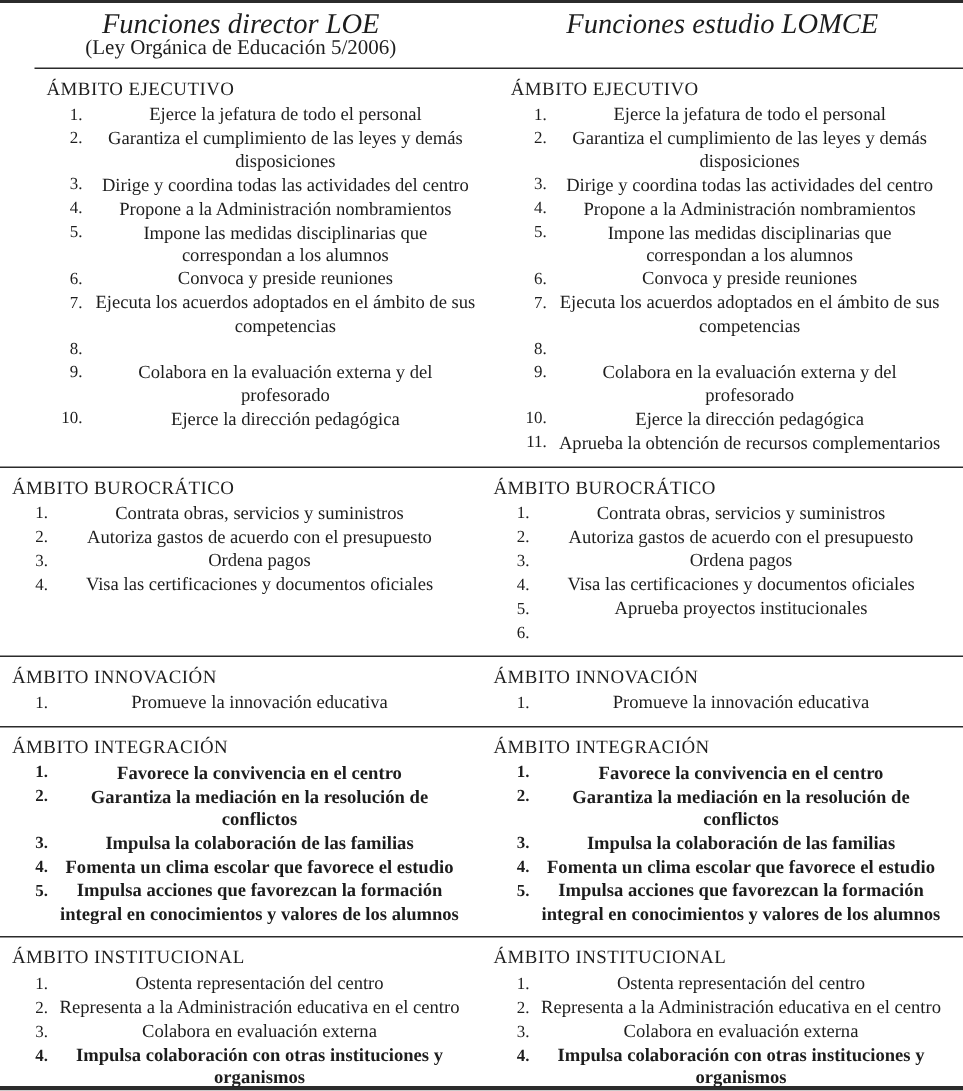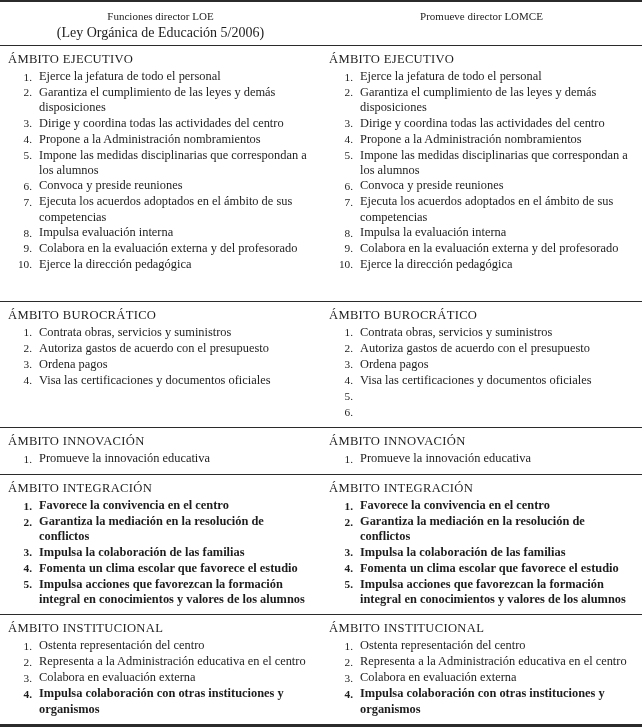--- a/index.html
+++ b/index.html
@@ -14,60 +14,60 @@
     width:642px; height:727px;
     border-top:2px solid #2b2b2b;
     border-bottom:3px solid #2b2b2b;
     display:flex; flex-direction:column;
   }
   .thead {
     display:grid; grid-template-columns:1fr 1fr;
     padding:5px 0 5px;
   }
   .th { text-align:center; padding:2px 26px 0; }
-  .th-title { font-size:11px; line-height:15.5px; }
+  .th-title { font-size:19px; line-height:15.5px;font-style:italic; }
   .th-sub { font-size:14px; line-height:15.5px; }
   #sections { flex:1; display:flex; flex-direction:column; }
   .section {
     border-top:1px solid #2b2b2b;
     display:grid; grid-template-columns:1fr 1fr;
     padding:5px 0 7px;
     flex:0 0 auto;
   }
-  .section.grow { flex:1 1 auto; }
+  .section.grow { flex:1 1 auto;margin-left:23px; }
   .cell { padding:0 14px 0 8px; }
   .sec-title {
     font-size:12.6px; line-height:17px;
     letter-spacing:0.3px;
     margin-bottom:1px;
   }
   .item {
     display:grid; grid-template-columns:24px 1fr;
     column-gap:7px;
     font-size:12.4px; line-height:15.4px;
   }
   .item .num {
     text-align:right;
     font-size:11.3px;
     padding-top:0.5px;
   }
   .item.bold .txt, .item.bold .num { font-weight:700; }
-  .txt { text-align:left; }
+  .txt { text-align:center; }
 </style>
 </head>
 <body>
 
 <div class="page">
   <div class="thead">
     <div class="th">
       <div class="th-title">Funciones director LOE</div>
       <div class="th-sub">(Ley Orgánica de Educación 5/2006)</div>
     </div>
     <div class="th">
-      <div class="th-title">Promueve director LOMCE</div>
+      <div class="th-title">Funciones estudio LOMCE</div>
     </div>
   </div>
   <div id="sections">
       <div class="section grow">
         <div class="cell">
           <div class="sec-title">ÁMBITO EJECUTIVO</div>
           <div class="list">
             <div class="item">
               <span class="num">1.</span>
               <span class="txt">Ejerce la jefatura de todo el personal</span>
@@ -91,21 +91,20 @@
             <div class="item">
               <span class="num">6.</span>
               <span class="txt">Convoca y preside reuniones</span>
             </div>
             <div class="item">
               <span class="num">7.</span>
               <span class="txt">Ejecuta los acuerdos adoptados en el ámbito de sus competencias</span>
             </div>
             <div class="item">
               <span class="num">8.</span>
-              <span class="txt">Impulsa evaluación interna</span>
             </div>
             <div class="item">
               <span class="num">9.</span>
               <span class="txt">Colabora en la evaluación externa y del profesorado</span>
             </div>
             <div class="item">
               <span class="num">10.</span>
               <span class="txt">Ejerce la dirección pedagógica</span>
             </div>
           </div>
@@ -136,30 +135,33 @@
             <div class="item">
               <span class="num">6.</span>
               <span class="txt">Convoca y preside reuniones</span>
             </div>
             <div class="item">
               <span class="num">7.</span>
               <span class="txt">Ejecuta los acuerdos adoptados en el ámbito de sus competencias</span>
             </div>
             <div class="item">
               <span class="num">8.</span>
-              <span class="txt">Impulsa la evaluación interna</span>
             </div>
             <div class="item">
               <span class="num">9.</span>
               <span class="txt">Colabora en la evaluación externa y del profesorado</span>
             </div>
             <div class="item">
               <span class="num">10.</span>
               <span class="txt">Ejerce la dirección pedagógica</span>
             </div>
+            <div class="item">
+              <span class="num">11.</span>
+              <span class="txt">Aprueba la obtención de recursos complementarios</span>
+            </div>
           </div>
         </div>
       </div>
       <div class="section">
         <div class="cell">
           <div class="sec-title">ÁMBITO BUROCRÁTICO</div>
           <div class="list">
             <div class="item">
               <span class="num">1.</span>
               <span class="txt">Contrata obras, servicios y suministros</span>
@@ -192,20 +194,21 @@
             <div class="item">
               <span class="num">3.</span>
               <span class="txt">Ordena pagos</span>
             </div>
             <div class="item">
               <span class="num">4.</span>
               <span class="txt">Visa las certificaciones y documentos oficiales</span>
             </div>
             <div class="item">
               <span class="num">5.</span>
+              <span class="txt">Aprueba proyectos institucionales</span>
             </div>
             <div class="item">
               <span class="num">6.</span>
             </div>
           </div>
         </div>
       </div>
       <div class="section">
         <div class="cell">
           <div class="sec-title">ÁMBITO INNOVACIÓN</div>

